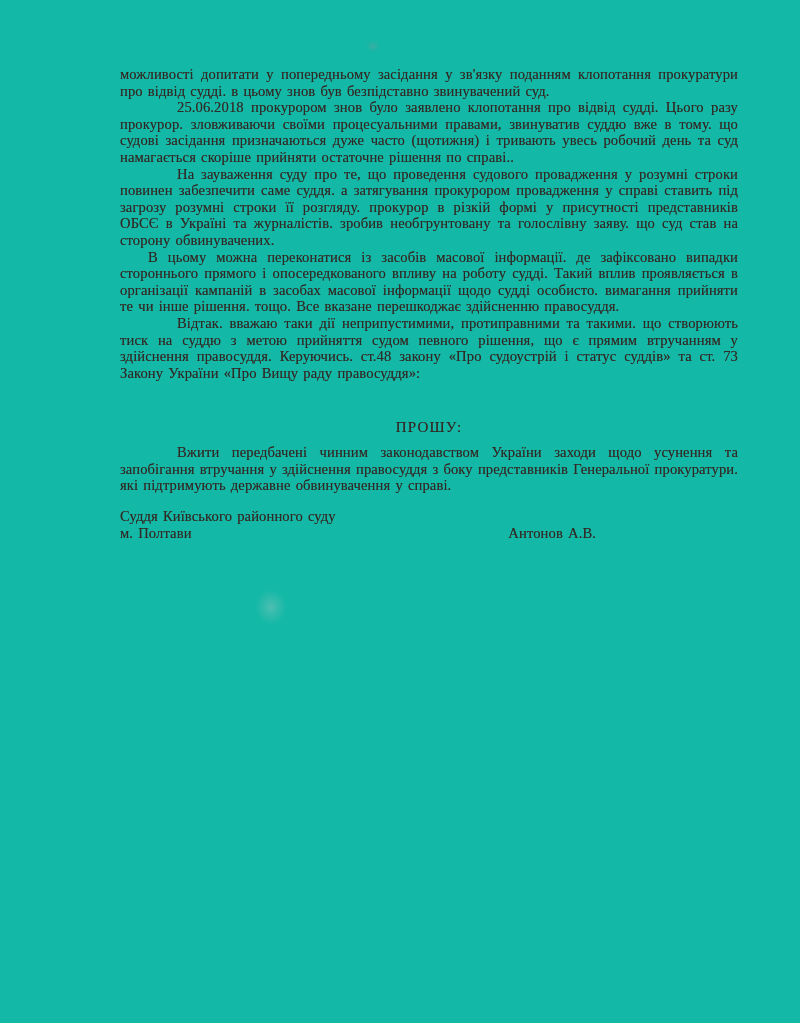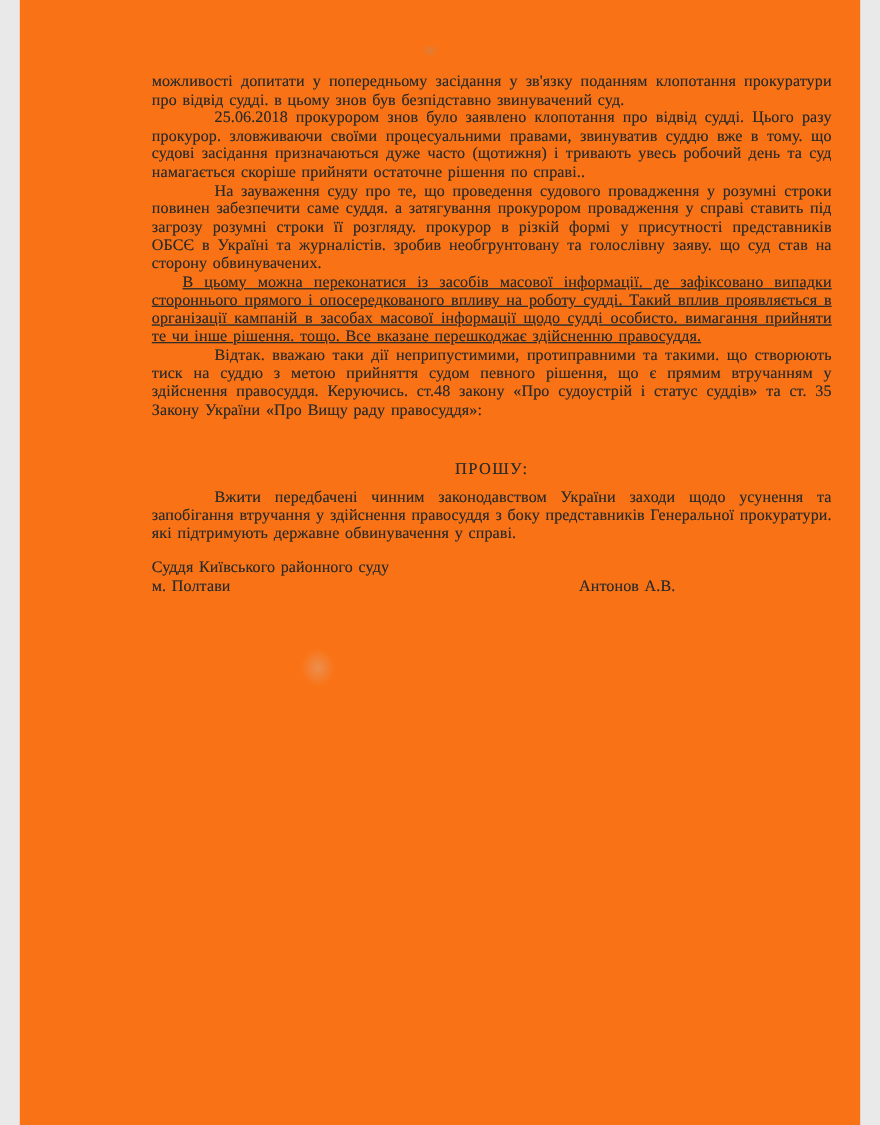--- a/index.html
+++ b/index.html
@@ -1,40 +1,39 @@
 <!DOCTYPE html>
 <html lang="uk"><head>
 <meta charset="utf-8">
 <style>
   html,body{margin:0;padding:0;background:#e9e9e9;}
   .page{
     position:relative;
-    width:720px;height:1023px;
+    width:800px;height:1023px;
     margin:0 auto;
-    background:#f97316;
+    background:#14b8a6;
     overflow:hidden;
     font-family:"Liberation Serif","DejaVu Serif",serif;
-    padding-left:44px;
   }
   .textcol{
     position:absolute;
     left:120px;
     width:618px;
     color:#2c2a27;
     font-size:14.6px;
     line-height:16.6px;
     text-align:justify;
     word-spacing:1.4px;
     letter-spacing:0.1px;
     text-shadow:0 0 0.6px rgba(80,68,55,0.75);
   }
   .block-main{top:66px;}
   .textcol p{margin:0;padding:0;}
   .indent{text-indent:57px;}
-  .indent-sm{text-indent:28px;text-decoration:underline;}
+  .indent-sm{text-indent:28px;}
   .gap-before{margin-top:9px !important;}
   .heading{
     position:absolute;left:120px;width:618px;top:419px;
     text-align:center;
     letter-spacing:1.2px;
     font-size:15px;
     color:#2c2a27;
     text-shadow:0 0 0.6px rgba(80,68,55,0.75);
   }
   .block-request{top:444px;}
@@ -57,21 +56,21 @@
 <div class="page">
 
   <div class="smudge smudge-a"></div>
   <div class="smudge smudge-b"></div>
 
   <div class="textcol block-main">
     <p>можливості допитати у попередньому засідання у зв'язку поданням клопотання прокуратури про відвід судді. в цьому знов був безпідставно звинувачений суд.</p>
     <p class="indent">25.06.2018 прокурором знов було заявлено клопотання про відвід судді. Цього разу прокурор. зловживаючи своїми процесуальними правами, звинуватив суддю вже в тому. що судові засідання призначаються дуже часто (щотижня) і тривають увесь робочий день та суд намагається скоріше прийняти остаточне рішення по справі..</p>
     <p class="indent">На зауваження суду про те, що проведення судового провадження у розумні строки повинен забезпечити саме суддя. а затягування прокурором провадження у справі ставить під загрозу розумні строки її розгляду. прокурор в різкій формі у присутності представників ОБСЄ в Україні та журналістів. зробив необгрунтовану та голослівну заяву. що суд став на сторону обвинувачених.</p>
     <p class="indent-sm">В цьому можна переконатися із засобів масової інформації. де зафіксовано випадки стороннього прямого і опосередкованого впливу на роботу судді. Такий вплив проявляється в організації кампаній в засобах масової інформації щодо судді особисто. вимагання прийняти те чи інше рішення. тощо. Все вказане перешкоджає здійсненню правосуддя.</p>
-    <p class="indent">Відтак. вважаю таки дії неприпустимими, протиправними та такими. що створюють тиск на суддю з метою прийняття судом певного рішення, що є прямим втручанням у здійснення правосуддя. Керуючись. ст.48 закону «Про судоустрій і статус суддів» та ст. 35 Закону України «Про Вищу раду правосуддя»:</p>
+    <p class="indent">Відтак. вважаю таки дії неприпустимими, протиправними та такими. що створюють тиск на суддю з метою прийняття судом певного рішення, що є прямим втручанням у здійснення правосуддя. Керуючись. ст.48 закону «Про судоустрій і статус суддів» та ст. 73 Закону України «Про Вищу раду правосуддя»:</p>
   </div>
 
   <div class="heading">ПРОШУ:</div>
 
   <div class="textcol block-request">
     <p class="indent">Вжити передбачені чинним законодавством України заходи щодо усунення та запобігання втручання у здійснення правосуддя з боку представників Генеральної прокуратури. які підтримують державне обвинувачення у справі.</p>
   </div>
 
   <div class="textcol block-sig">
     <div>Суддя Київського районного суду</div>

